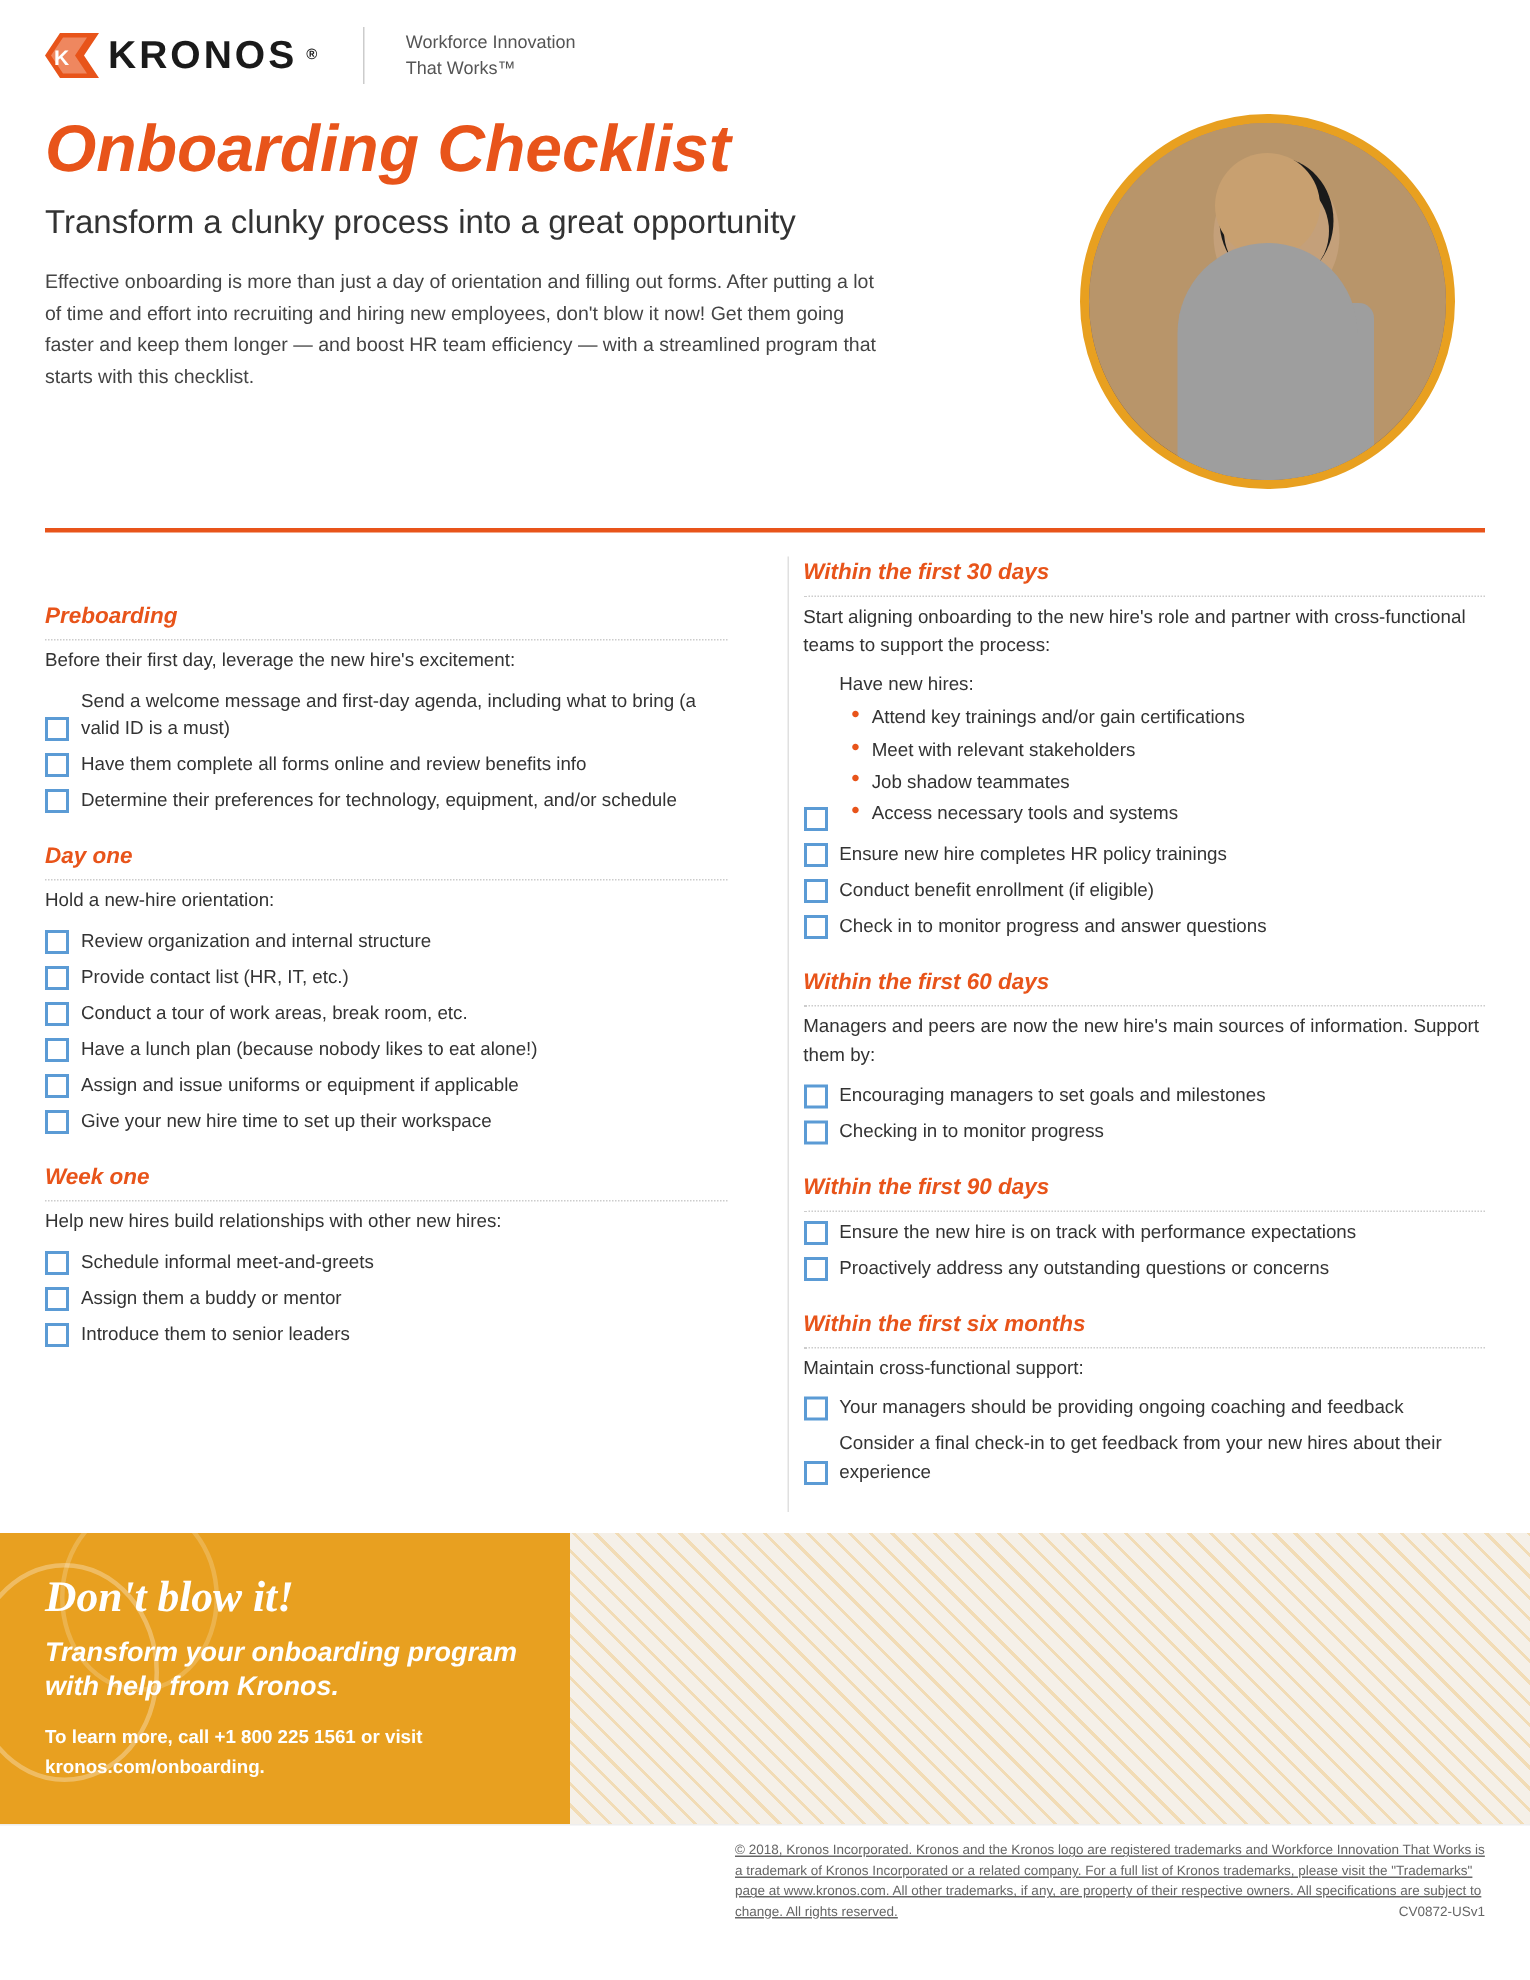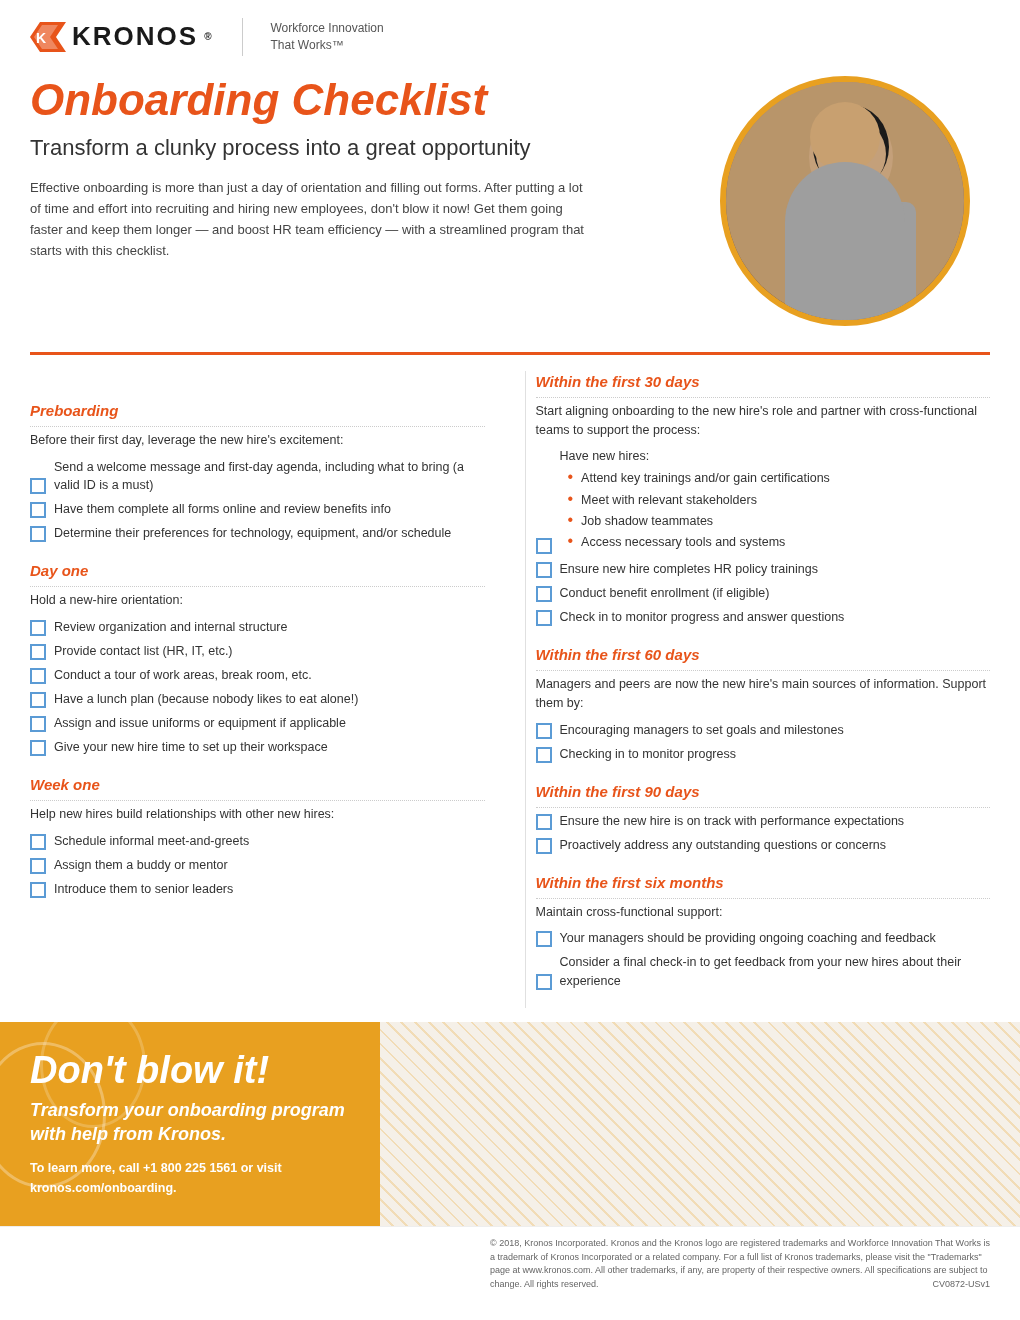--- a/index.html
+++ b/index.html
@@ -240,28 +240,29 @@
       content: '';
       position: absolute;
       left: 40px;
       top: -20px;
       width: 100px;
       height: 120px;
       border: 3px solid rgba(255,255,255,0.2);
       border-radius: 50%;
     }
     .cta-headline {
-      font-size: 38px;
+      font-size: 29px;
       font-weight: 900;
       color: #fff;
       font-style: italic;
       line-height: 1.1;
       margin-bottom: 8px;
       position: relative;
       z-index: 1;
+      font-family: Liberation Serif, serif;
     }
     .cta-subhead {
       font-size: 18px;
       font-weight: 900;
       color: #fff;
       font-style: italic;
       line-height: 1.3;
       margin-bottom: 12px;
       position: relative;
       z-index: 1;
@@ -297,20 +298,21 @@
     }
 
     
     .footer {
       background: #fff;
       padding: 10px 30px 10px 490px;
       font-size: 9px;
       color: #666;
       line-height: 1.5;
       border-top: 1px solid #eee;
+      text-decoration: underline;
     }
   </style>
 </head>
 <body>
 
 <div class="header">
   <div class="logo-area">
     <div class="logo-text">
       <svg width="36" height="30" viewBox="0 0 36 30">
         <polygon points="0,15 10,0 36,0 26,15 36,30 10,30" fill="#e8541a"></polygon>

